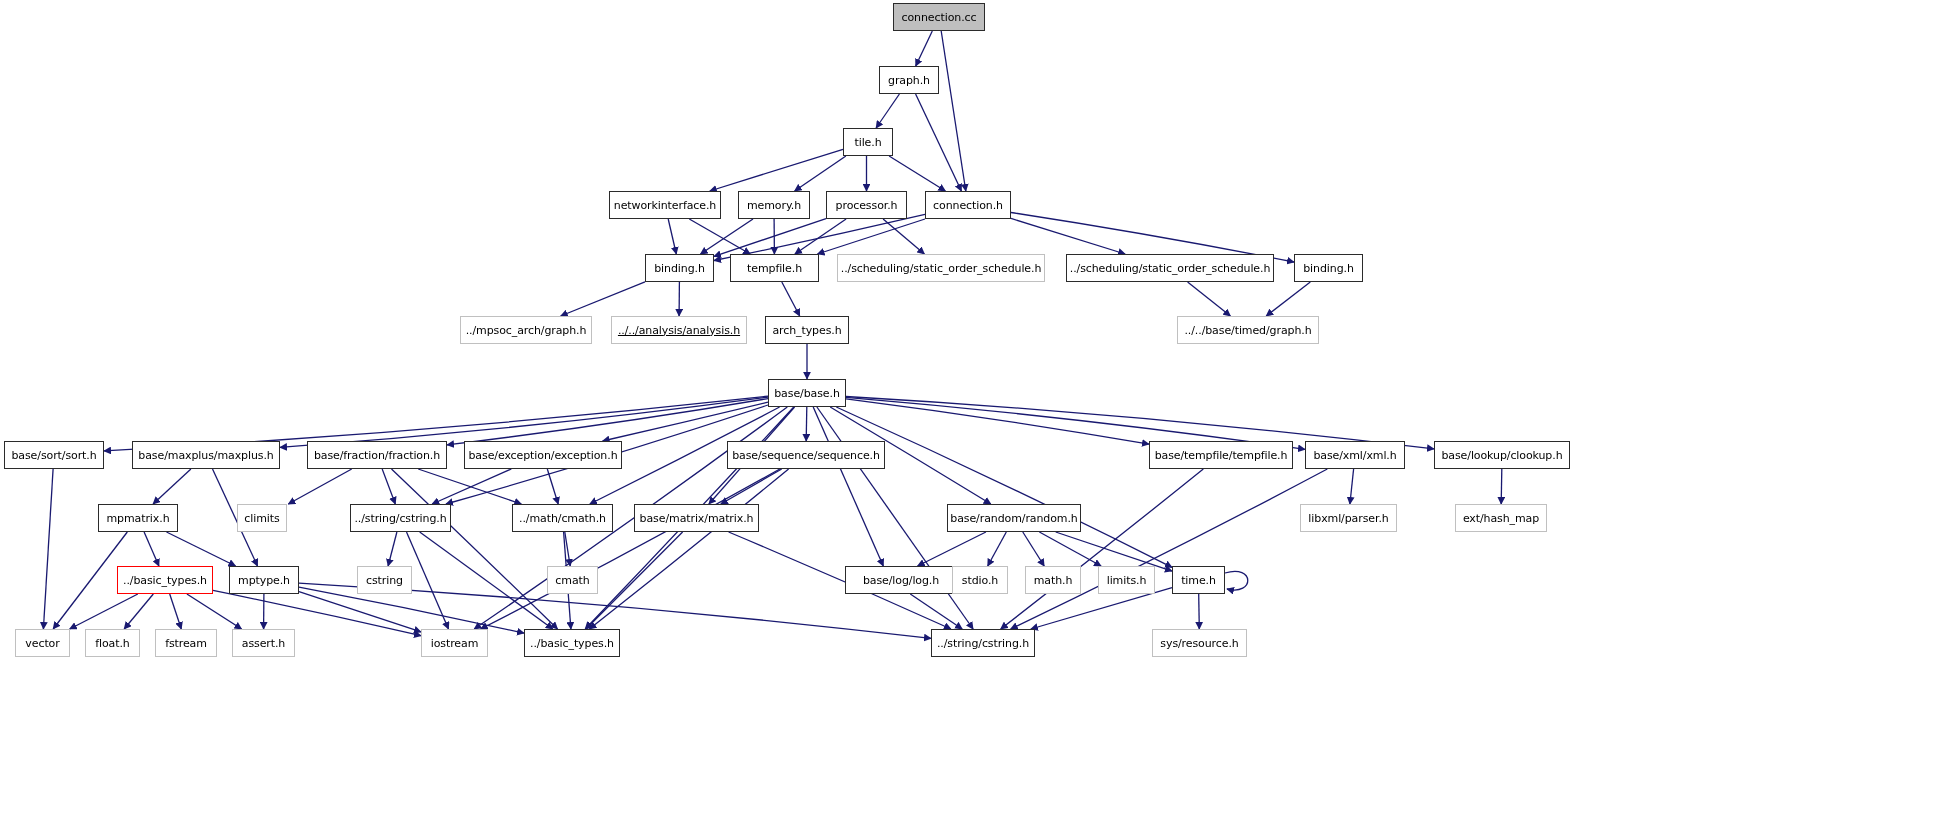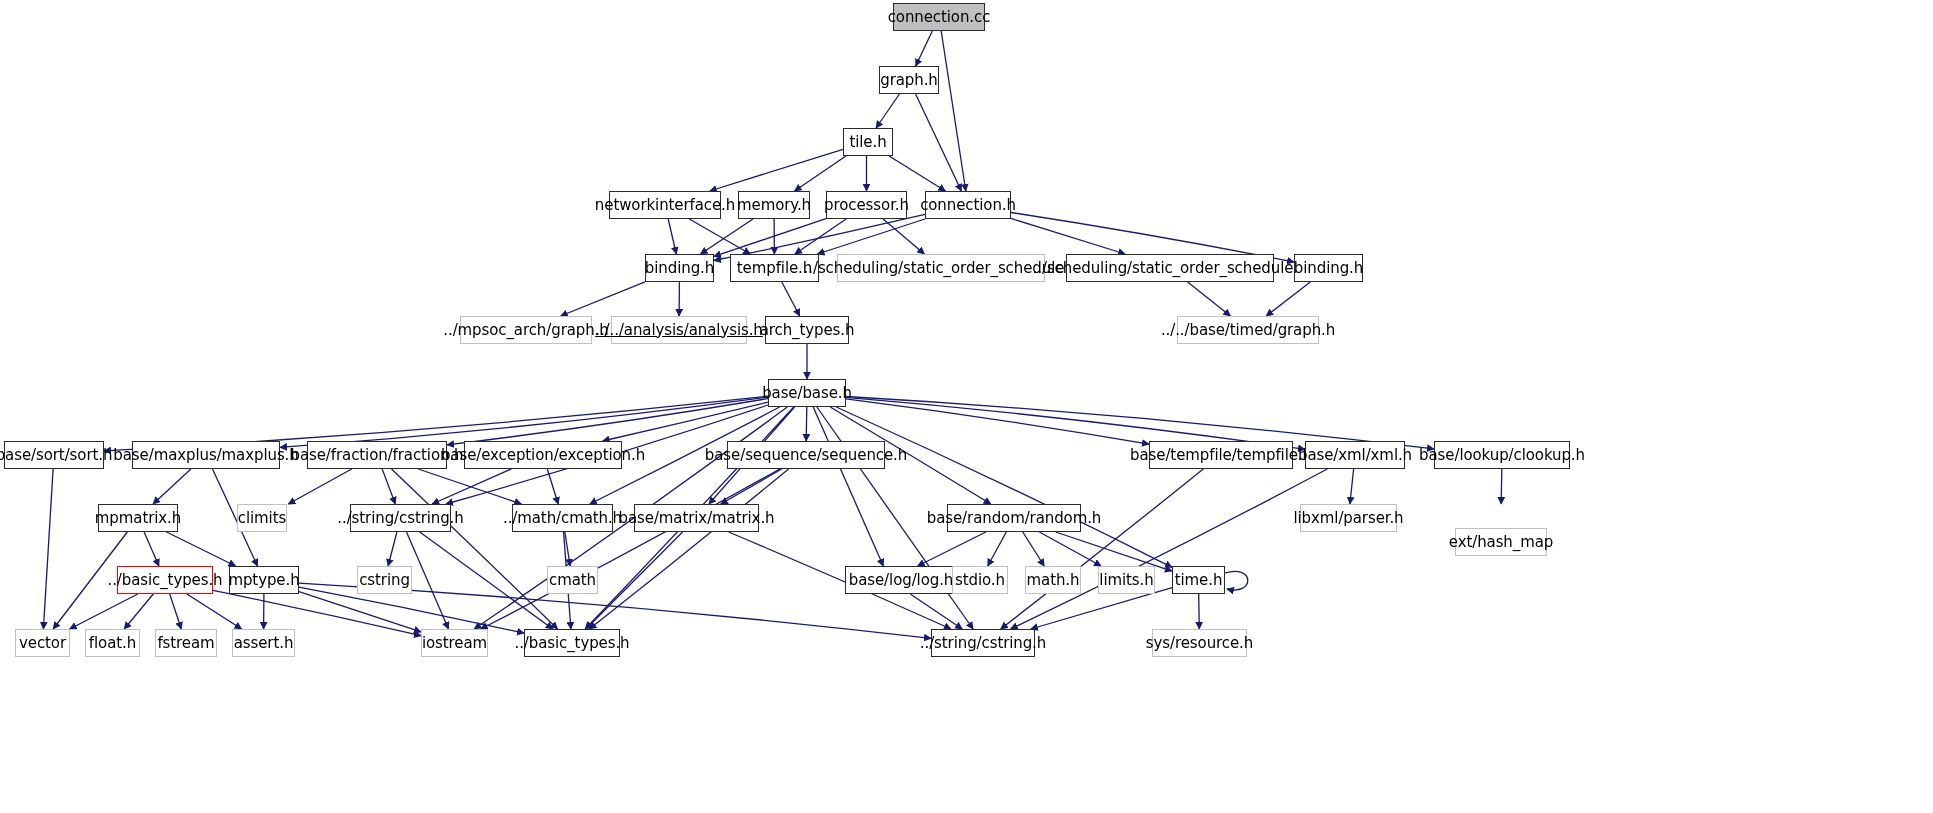--- a/index.html
+++ b/index.html
@@ -27,21 +27,21 @@
   }
   .node {
     position: absolute;
     box-sizing: border-box;
     display: flex;
     align-items: center;
     justify-content: center;
     background: #ffffff;
     border: 1px solid #c0c0c0;
     color: #000000;
-    font-size: 15px;
+    font-size: 11px;
     line-height: 1;
     white-space: nowrap;
     padding: 0 24px;
     height: 28px;
     letter-spacing: -0.1px;
   }
   .node.solid {
     border: 1.6px solid #2b2b2b;
   }
   .node.root {
@@ -245,21 +245,21 @@
       </div>
       <div class="node solid" style="left: 634px; top: 504px; width: 125px;">
         <span class="lbl">base/matrix/matrix.h</span>
       </div>
       <div class="node solid" style="left: 947px; top: 504px; width: 134px;">
         <span class="lbl">base/random/random.h</span>
       </div>
       <div class="node " style="left: 1300px; top: 504px; width: 97px;">
         <span class="lbl">libxml/parser.h</span>
       </div>
-      <div class="node " style="left: 1455px; top: 504px; width: 92px; margin-top: 24px;">
+      <div class="node " style="left: 1455px; top: 504px; width: 92px;">
         <span class="lbl">ext/hash_map</span>
       </div>
       <div class="node highlight" style="left: 117px; top: 566px; width: 96px;">
         <span class="lbl">../basic_types.h</span>
       </div>
       <div class="node solid" style="left: 229px; top: 566px; width: 70px;">
         <span class="lbl">mptype.h</span>
       </div>
       <div class="node " style="left: 357px; top: 566px; width: 55px;">
         <span class="lbl">cstring</span>

